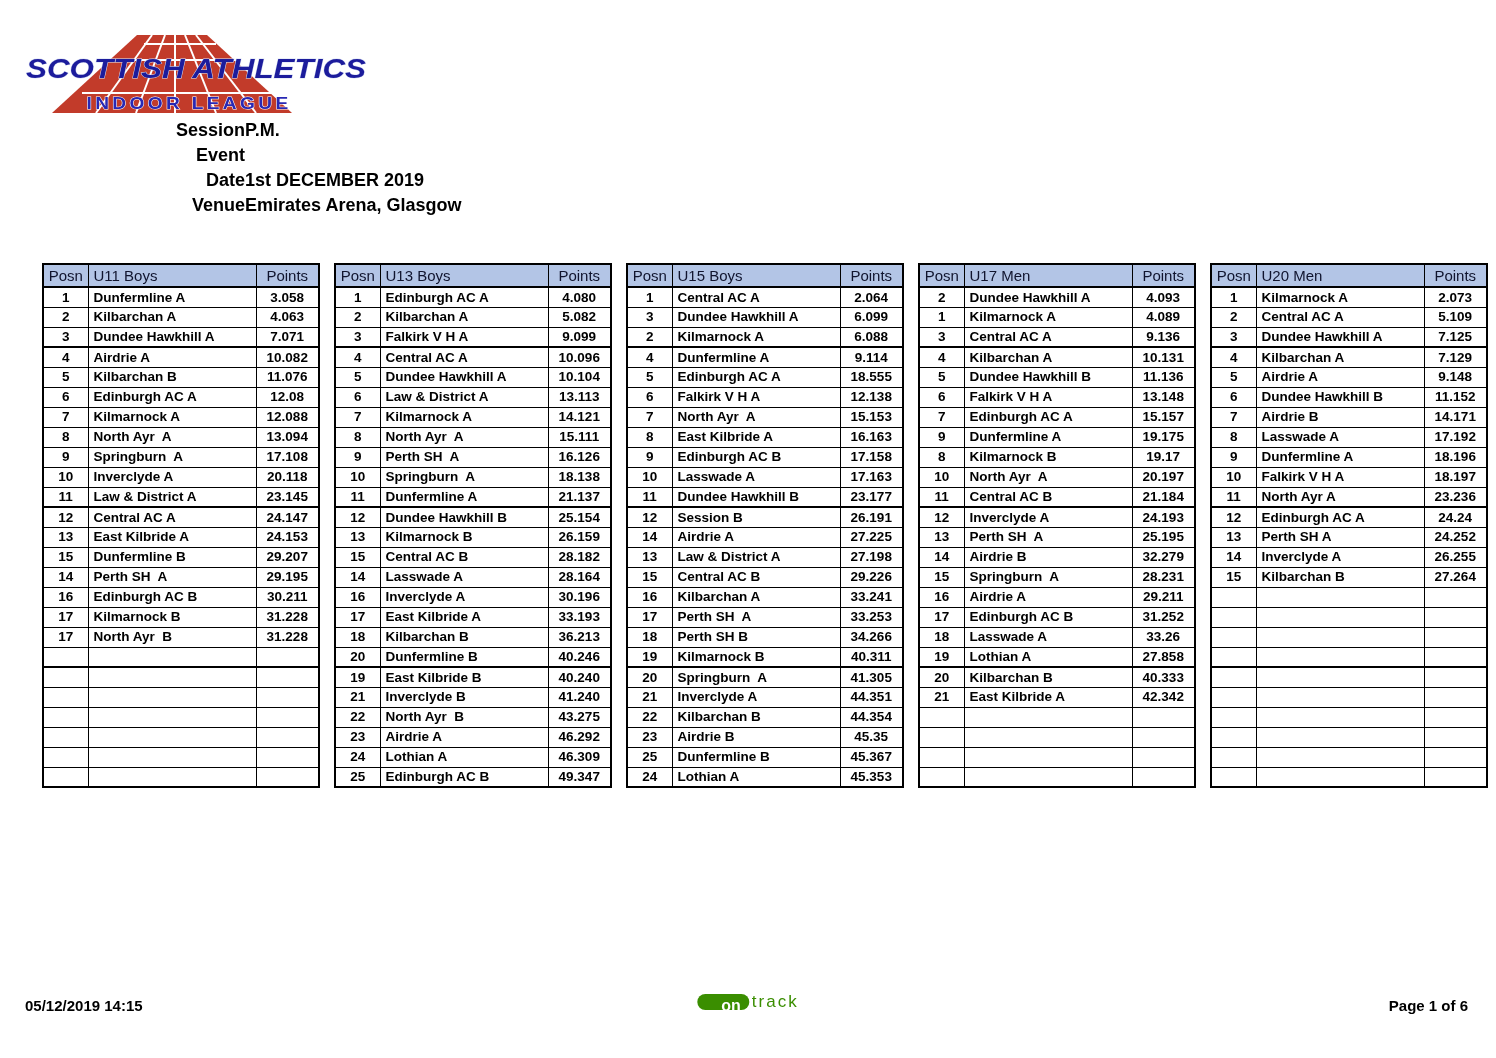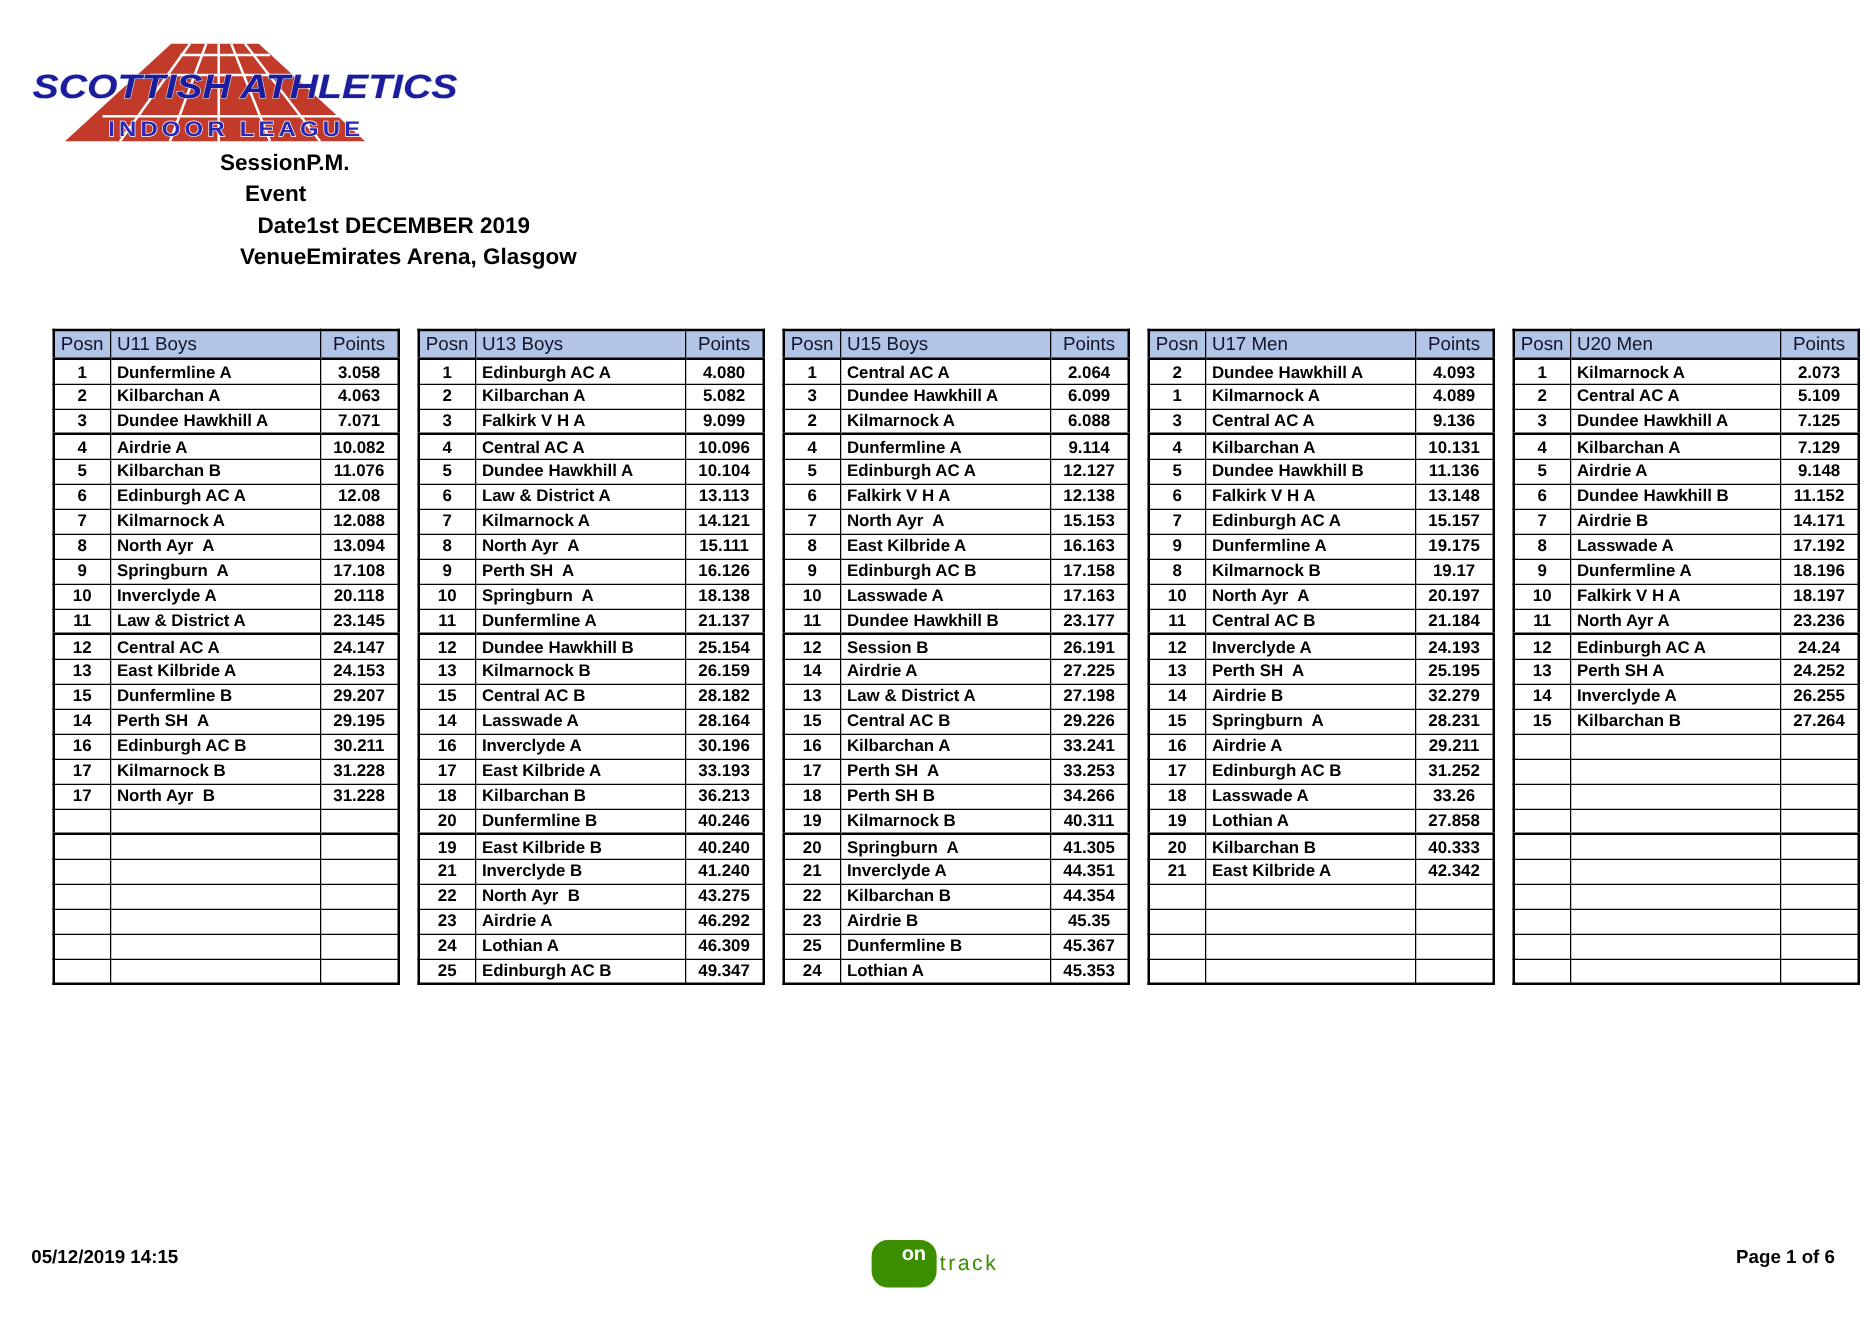--- a/index.html
+++ b/index.html
@@ -39,21 +39,21 @@
   .standings-table td.c-team{text-align:left;padding-left:5px;}
   .standings-table td.c-points{text-align:center;}
   .standings-table tr.thick td{border-bottom-width:2.5px;}
   .col-posn{width:45px;} .col-team{width:168px;} .col-points{width:63px;}
 
   
   .footer-datetime{position:absolute;left:25px;top:997px;font-size:15px;font-weight:700;}
   .footer-page{position:absolute;right:28px;top:997px;font-size:15px;font-weight:700;}
   .footer-logo{position:absolute;left:50%;top:992px;transform:translateX(-50%);display:flex;align-items:center;}
   .ot-pill{display:inline-block;background:var(--ontrack-green);border-radius:13px;
-    color:#fff;font-weight:700;font-size:16px;line-height:24px;height:38px;padding:0 8px 0 24px;}
+    color:#fff;font-weight:700;font-size:16px;line-height:24px;height:16px;padding:0 8px 0 24px;}
   .ot-track{color:var(--ontrack-green);font-weight:500;font-size:17px;letter-spacing:2px;margin-left:3px;}
 </style>
 </head>
 <body>
 
 <div class="page">
 
   <div class="logo">
     <svg viewBox="0 0 345 82" width="345" height="82">
 
@@ -405,21 +405,21 @@
             <td class="c-points">6.088</td>
           </tr>
           <tr>
             <td class="c-posn">4</td>
             <td class="c-team">Dunfermline A</td>
             <td class="c-points">9.114</td>
           </tr>
           <tr>
             <td class="c-posn">5</td>
             <td class="c-team">Edinburgh AC A</td>
-            <td class="c-points">12.127</td>
+            <td class="c-points">18.555</td>
           </tr>
           <tr>
             <td class="c-posn">6</td>
             <td class="c-team">Falkirk V H A</td>
             <td class="c-points">12.138</td>
           </tr>
           <tr>
             <td class="c-posn">7</td>
             <td class="c-team">North Ayr  A</td>
             <td class="c-points">15.153</td>

